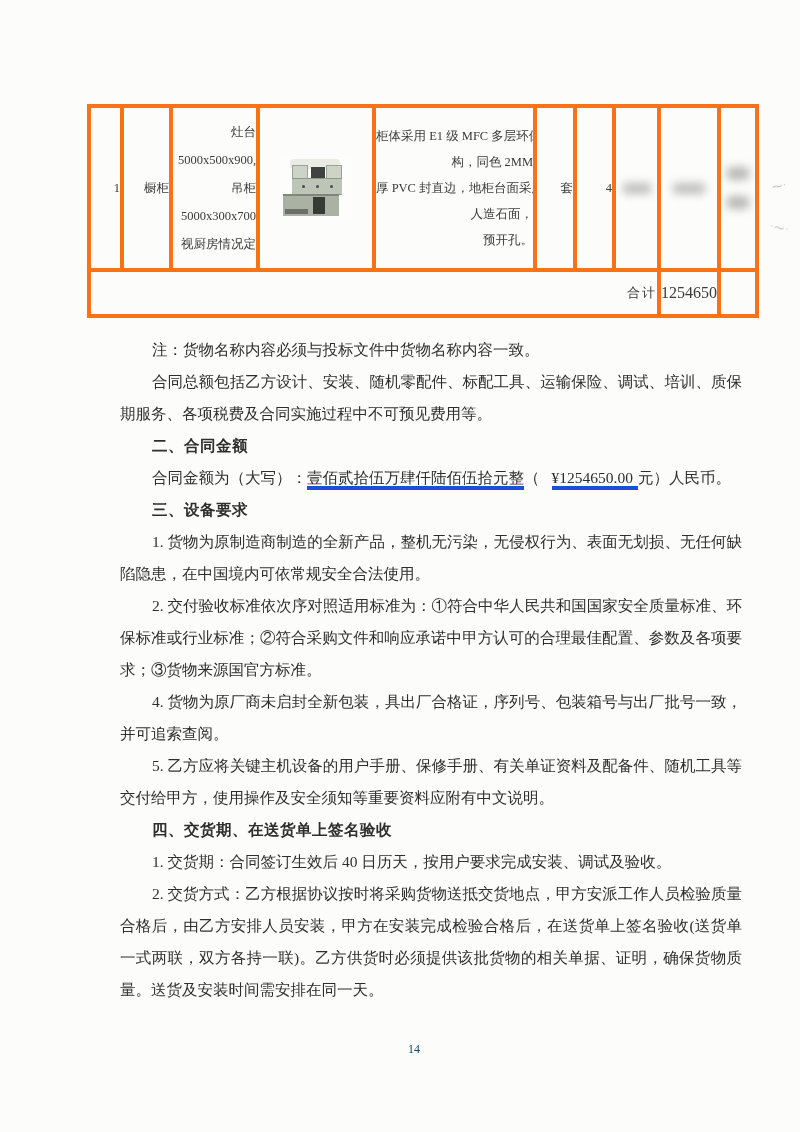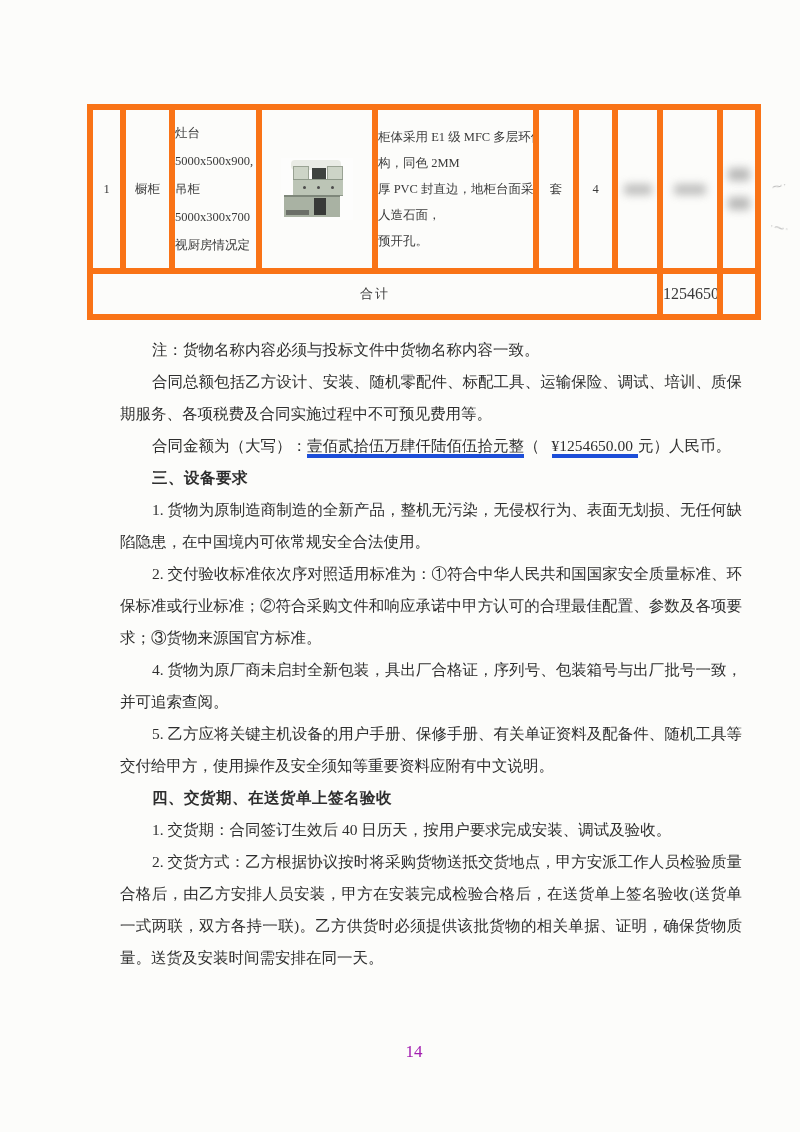--- a/index.html
+++ b/index.html
@@ -11,23 +11,24 @@
   }
   .page{position:absolute;inset:0;}
 
   
   table.goods{
     position:absolute;left:87px;top:104px;width:668px;
     border-collapse:collapse;table-layout:fixed;
     font-size:12.5px;color:#3a3a3a;
   }
   table.goods td{
-    border:6px solid #f97316;
+    border:4px solid #f97316;
     padding:0;vertical-align:middle;
     overflow:hidden;
+    text-align:right;
   }
   table.goods{border:1.5px solid #4f4f4f;}
   tr.row-data{height:164px;}
   tr.row-total{height:46px;margin-top:16px;}
   td.c{text-align:center;}
   td.spec{padding-left:12px;}
   .spec-line{line-height:28px;white-space:nowrap;}
   td.desc{padding:0 4px 0 8px;}
   .desc-line{line-height:26px;white-space:nowrap;}
   td.total-label-cell{text-align:center;font-size:13px;letter-spacing:2px;}
@@ -64,21 +65,21 @@
     font-size:15.5px;line-height:32px;
     text-align:justify;
   }
   .bodytext p{margin:0;text-indent:32px;}
   .bodytext p.heading{font-weight:bold;letter-spacing:.5px;}
   .u{border-bottom:4px solid #1d4ed8;}
   .u.num{padding-right:5px;margin-left:12px;}
 
   .pagenum{
     position:absolute;left:414px;top:1042px;transform:translateX(-50%);
-    font-size:17px;color:#a21caf;
+    font-size:12px;color:#0c4a6e;
   }
 
   
   .artifact{position:absolute;color:#b8b8b8;filter:blur(.6px);font-size:10px;letter-spacing:1px;}
   .artifact.a1{left:772px;top:180px;transform:rotate(-10deg);}
   .artifact.a2{left:770px;top:222px;transform:rotate(12deg);}
   .artifact.a1::after{content:"\2053\00B7";}
   .artifact.a2::after{content:"\00B7\2053\00B7";}
 </style>
 </head>
@@ -150,20 +151,21 @@
       <td class="total-label-cell" colspan="8">合计</td>
       <td class="total-value-cell">1254650</td>
       <td></td>
     </tr>
   </tbody>
     </table>
 
   <div class="bodytext">
     <p>注：货物名称内容必须与投标文件中货物名称内容一致。</p>
     <p>合同总额包括乙方设计、安装、随机零配件、标配工具、运输保险、调试、培训、质保期服务、各项税费及合同实施过程中不可预见费用等。</p>
+    <p class="heading">二、合同金额</p>
     <p><span>合同金额为（大写）：</span><span class="u">壹佰贰拾伍万肆仟陆佰伍拾元整</span><span>（</span><span class="u num">¥1254650.00</span><span>元）人民币。</span></p>
     <p class="heading">三、设备要求</p>
     <p>1. 货物为原制造商制造的全新产品，整机无污染，无侵权行为、表面无划损、无任何缺陷隐患，在中国境内可依常规安全合法使用。</p>
     <p>2. 交付验收标准依次序对照适用标准为：①符合中华人民共和国国家安全质量标准、环保标准或行业标准；②符合采购文件和响应承诺中甲方认可的合理最佳配置、参数及各项要求；③货物来源国官方标准。</p>
     <p>4. 货物为原厂商未启封全新包装，具出厂合格证，序列号、包装箱号与出厂批号一致，并可追索查阅。</p>
     <p>5. 乙方应将关键主机设备的用户手册、保修手册、有关单证资料及配备件、随机工具等交付给甲方，使用操作及安全须知等重要资料应附有中文说明。</p>
     <p class="heading">四、交货期、在送货单上签名验收</p>
     <p>1. 交货期：合同签订生效后 40 日历天，按用户要求完成安装、调试及验收。</p>
     <p>2. 交货方式：乙方根据协议按时将采购货物送抵交货地点，甲方安派工作人员检验质量合格后，由乙方安排人员安装，甲方在安装完成检验合格后，在送货单上签名验收(送货单一式两联，双方各持一联)。乙方供货时必须提供该批货物的相关单据、证明，确保货物质量。送货及安装时间需安排在同一天。</p>
   </div>

